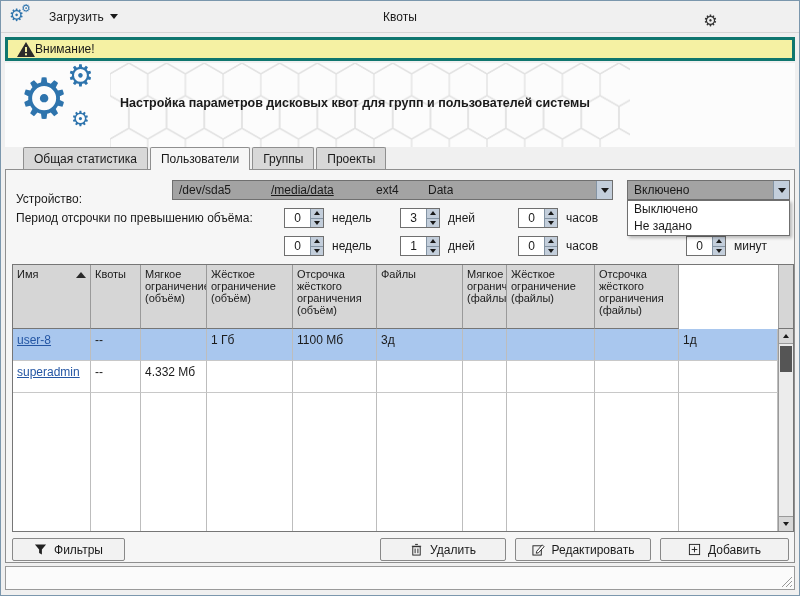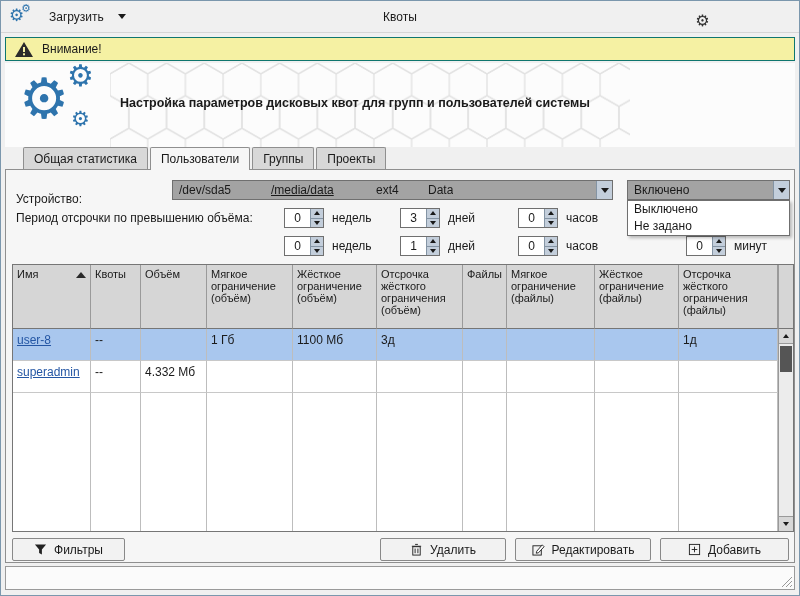--- a/index.html
+++ b/index.html
@@ -5,30 +5,30 @@
   * { box-sizing: border-box; margin: 0; padding: 0; }
   body { width:800px; height:596px; font-family:"Liberation Sans","DejaVu Sans",sans-serif; font-size:12px; color:#1a1a1a; background:#fff; }
   .window { position:relative; width:800px; height:596px; border:1px solid #7b97ad; background:#f0f0f0; overflow:hidden; }
 
   
   .titlebar { position:absolute; top:0; left:0; right:0; height:32px; background:#f0f0f0; border-bottom:1px solid #d6d6d6; display:flex; align-items:center; padding:0 8px; }
   .tb-left { display:flex; align-items:center; gap:8px; }
   .logo { position:relative; width:24px; height:24px; color:#2e74ad; }
   .logo .g1 { position:absolute; left:0; top:2px; font-size:17px; line-height:17px; font-family:"DejaVu Sans",sans-serif; }
   .logo .g2 { position:absolute; left:12px; top:-2px; font-size:11px; line-height:11px; font-family:"DejaVu Sans",sans-serif; }
-  .tb-btn { display:flex; align-items:center; gap:14px; padding:4px 8px; border-radius:2px; cursor:default; }
+  .tb-btn { display:flex; align-items:center; gap:6px; padding:4px 8px; border-radius:2px; cursor:default; }
   .caret { width:0; height:0; border-left:4px solid transparent; border-right:4px solid transparent; border-top:5px solid #1a1a1a; display:inline-block; }
   .tb-title { position:absolute; left:50%; transform:translateX(-50%); font-size:12px; }
   .tb-right { margin-left:auto; display:flex; align-items:flex-start; gap:12px;flex-direction:column; }
   .gear-btn { font-size:16px; line-height:16px; color:#333; font-family:"DejaVu Sans",sans-serif; padding:2px; }
   .win-controls { display:flex; align-items:center; gap:7px; }
   .wc { width:14px; height:14px; display:flex; align-items:center; justify-content:center; }
 
   
-  .banner { position:absolute; top:36px; left:4px; right:4px; height:24px; background:#f5f1a3; border:1px solid #0f766e; display:flex; align-items:center; gap:9px; padding:0 9px; }
+  .banner { position:absolute; top:36px; left:4px; right:4px; height:24px; background:#f5f1a3; border:3px solid #0f766e; display:flex; align-items:center; padding:0 9px; }
 
   
   .intro { position:absolute; top:62px; left:4px; right:4px; height:84px; background:#fcfcfc; overflow:hidden; }
   .hexes { position:absolute; left:105px; top:0; z-index:0; }
   .big-gears { position:absolute; left:14px; top:0; width:92px; height:82px; color:#2e74ad; z-index:1; }
   .big-gears .g1 { position:absolute; left:0; top:8px; font-size:56px; line-height:56px; font-family:"DejaVu Sans",sans-serif; }
   .big-gears .g2 { position:absolute; left:48px; top:-2px; font-size:30px; line-height:30px; font-family:"DejaVu Sans",sans-serif; }
   .big-gears .g3 { position:absolute; left:52px; top:46px; font-size:21px; line-height:21px; font-family:"DejaVu Sans",sans-serif; }
   .intro-text { position:absolute; left:115px; top:33px; z-index:2; font-weight:bold; font-size:12.5px; }
 
@@ -290,21 +290,20 @@
 
     <div class="popup">
       <div class="opt">Выключено</div>
       <div class="opt">Не задано</div>
     </div>
 
     <div class="table">
       <div class="grid thead">
         <div class="th"><span>Имя</span><i class="sort-up"></i></div>
         <div class="th">Квоты</div>
-        <div class="th">Объём</div>
         <div class="th">Мягкое ограничение (объём)</div>
         <div class="th">Жёсткое ограничение (объём)</div>
         <div class="th">Отсрочка жёсткого ограничения (объём)</div>
         <div class="th">Файлы</div>
         <div class="th">Мягкое ограничение (файлы)</div>
         <div class="th">Жёсткое ограничение (файлы)</div>
         <div class="th">Отсрочка жёсткого ограничения (файлы)</div>
       </div>
       <div class="corner"></div>
 

